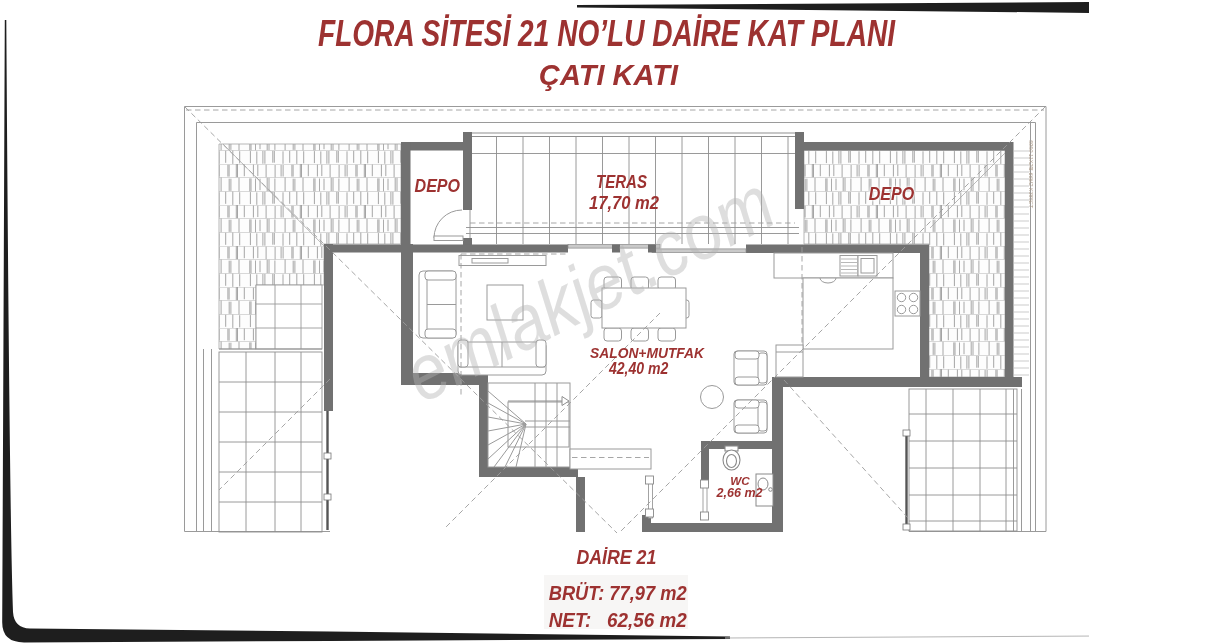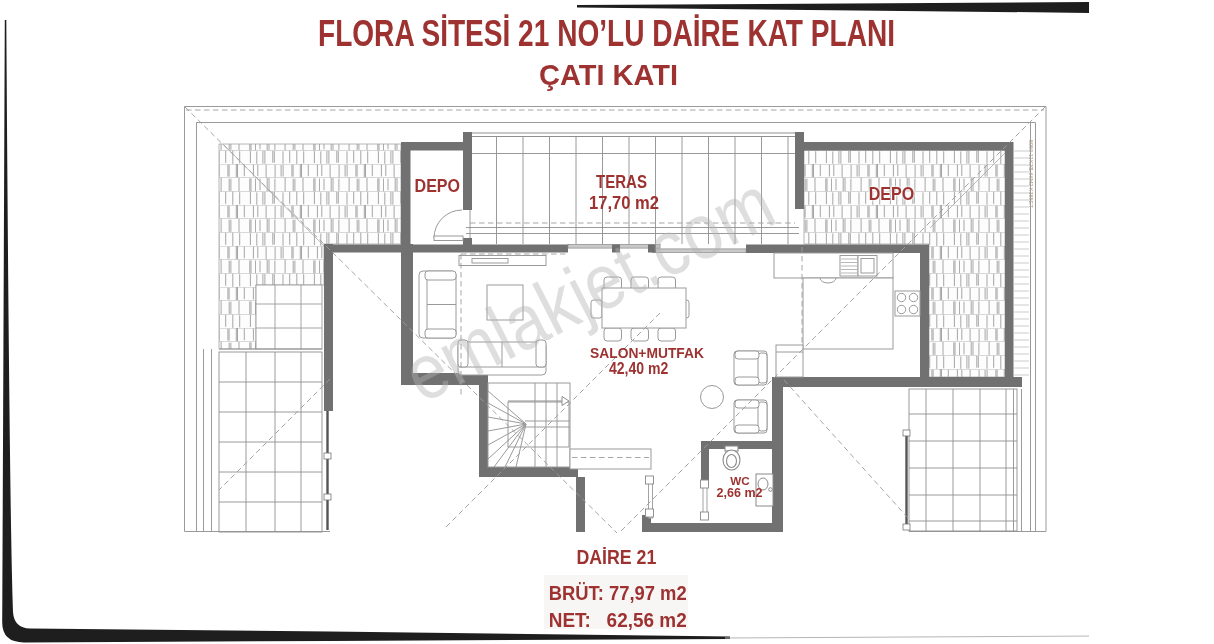--- a/index.html
+++ b/index.html
@@ -1,17 +1,17 @@
 <!DOCTYPE html>
 <html><head>
 <meta charset="utf-8">
 <style>
   html,body{margin:0;padding:0;background:#fff;}
   .wrap{position:relative;width:1089px;height:644px;background:#f0abfc;overflow:hidden;
-        font-family:"Liberation Sans", sans-serif;}
+        font-family:"Liberation Sans", sans-serif;font-style:italic;}
   svg{display:block;}
   text{font-family:"Liberation Sans", sans-serif;}
 </style>
 </head>
 <body>
 <div class="wrap">
 <svg width="1214" height="644" viewBox="0 0 1214 644">
 <defs>
 
 <pattern id="br" width="64" height="41" patternUnits="userSpaceOnUse">

